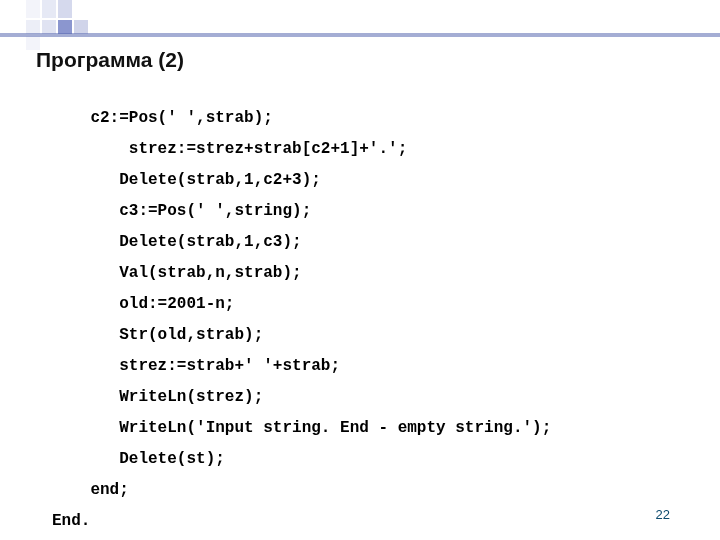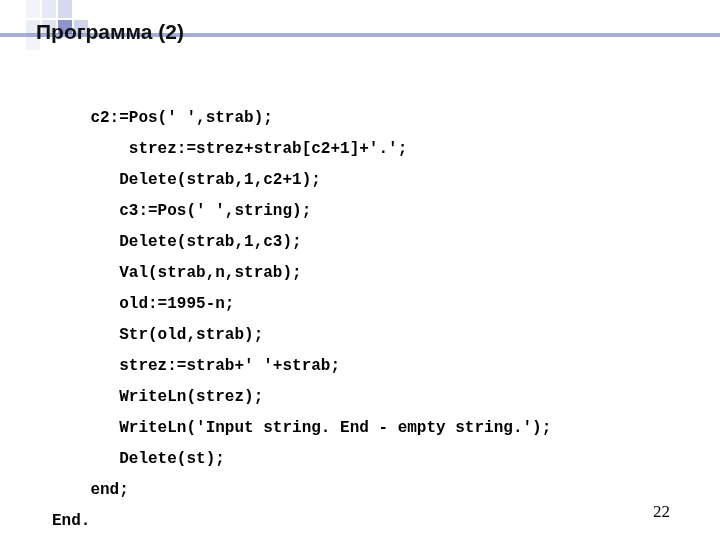--- a/index.html
+++ b/index.html
@@ -28,68 +28,67 @@
   .bar {
     position: absolute;
     left: 0; top: 33px;
     width: 720px; height: 4px;
     background: #5a6ab0;
     opacity: 0.55;
   }
   .title {
     position: absolute;
     left: 36px;
-    top: 20px;
+    top: 48px;
     font-size: 21px;
     font-weight: bold;
     color: #111;
   }
   .code-block {
     position: absolute;
     left: 52px;
     top: 72px;
     font-family: "Courier New", Courier, monospace;
     font-size: 16px;
     font-weight: bold;
     line-height: 31px;
     white-space: pre;
     color: #000;
   }
   .pagenum {
     position: absolute;
     right: 50px;
     bottom: 18px;
-    font-size: 17px;
-    color: #000000;
-    font-family: Liberation Serif, serif;
+    font-size: 13px;
+    color: #0c4a6e;
   }
 </style>
 </head>
 <body>
 
 <div class="deco sq1"></div>
 <div class="deco sq2"></div>
 <div class="deco sq2b"></div>
 <div class="deco sq3"></div>
 <div class="deco sq4"></div>
 <div class="deco sq5"></div>
 <div class="deco sq6"></div>
 <div class="deco sq7"></div>
 <div class="bar"></div>
 
 <div class="title">Программа (2)</div>
 
 <div class="code-block">
 <span>    c2:=Pos(' ',strab);</span>
 <span>        strez:=strez+strab[c2+1]+'.';</span>
-<span>       Delete(strab,1,c2+1);</span>
+<span>       Delete(strab,1,c2+3);</span>
 <span>       c3:=Pos(' ',string);</span>
 <span>       Delete(strab,1,c3);</span>
 <span>       Val(strab,n,strab);</span>
-<span>       old:=1995-n;</span>
+<span>       old:=2001-n;</span>
 <span>       Str(old,strab);</span>
 <span>       strez:=strab+' '+strab;</span>
 <span>       WriteLn(strez);</span>
 <span>       WriteLn('Input string. End - empty string.');</span>
 <span>       Delete(st);</span>
 <span>    end;</span>
 <span>End.</span>
 </div>
 
 <div class="pagenum">22</div>

